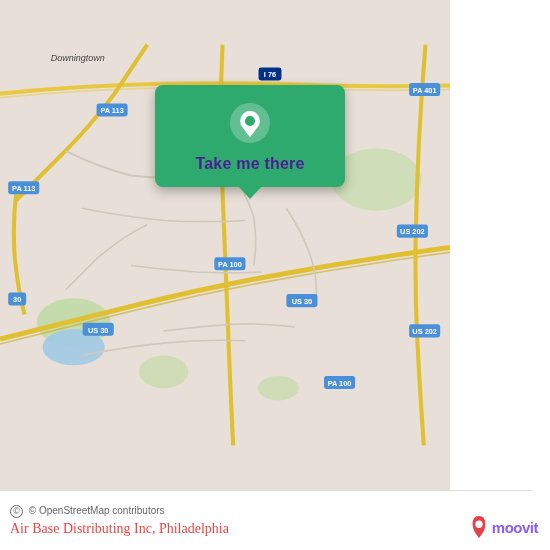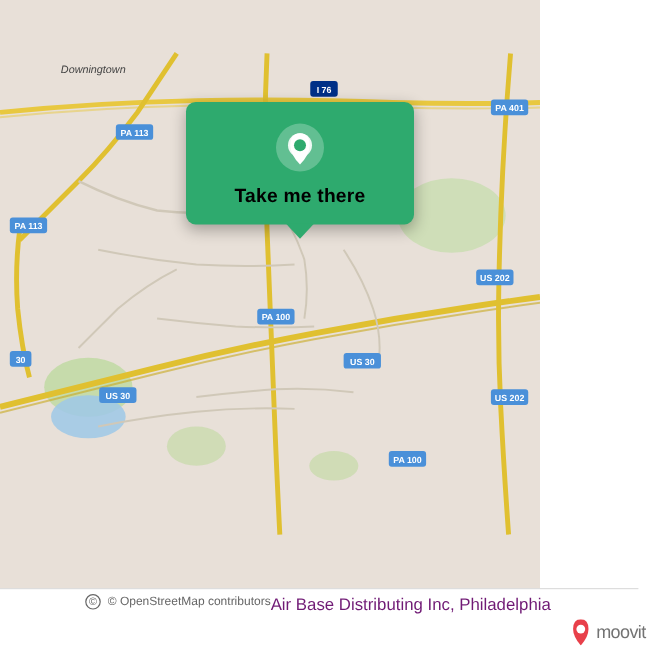--- a/index.html
+++ b/index.html
@@ -52,70 +52,72 @@
       border-top: 13px solid #2eaa6e;
     }
 
     .pin-icon {
       width: 44px;
       height: 44px;
       margin-bottom: 10px;
     }
 
     #take-me-there-btn {
-      color: #000000;
+      color: #4c1d95;
       font-size: 16px;
       font-weight: 600;
       background: none;
       border: none;
       cursor: pointer;
       letter-spacing: 0.2px;
     }
 
     
     #bottom-bar {
       width: 532px;
       height: 60px;
       background-color: #ffffff;
       display: flex;
+      flex-direction: column;
       justify-content: center;
       padding: 4px 12px 4px 10px;
       border-top: 1px solid #ddd;
     }
 
     #attribution {
       font-size: 10px;
       color: #666;
       margin-bottom: 3px;
     }
 
     #location-name {
       font-size: 14px;
-      color: #701a75;
+      color: #ef4444;
       font-weight: 500;
+      font-family: Liberation Serif, serif;
     }
 
     #moovit-logo {
       position: absolute;
       bottom: 12px;
       right: 12px;
       display: flex;
       align-items: center;
       gap: 3px;
     }
 
     .moovit-pin {
       width: 20px;
       height: 22px;
     }
 
     .moovit-text {
       font-size: 15px;
-      font-weight: 400;
-      color: #737373;
+      font-weight: 700;
+      color: #8b5cf6;
       letter-spacing: -0.5px;
     }
 
     
     .copyright-symbol {
       display: inline-block;
       width: 13px;
       height: 13px;
       border: 1px solid #666;
       border-radius: 50%;

